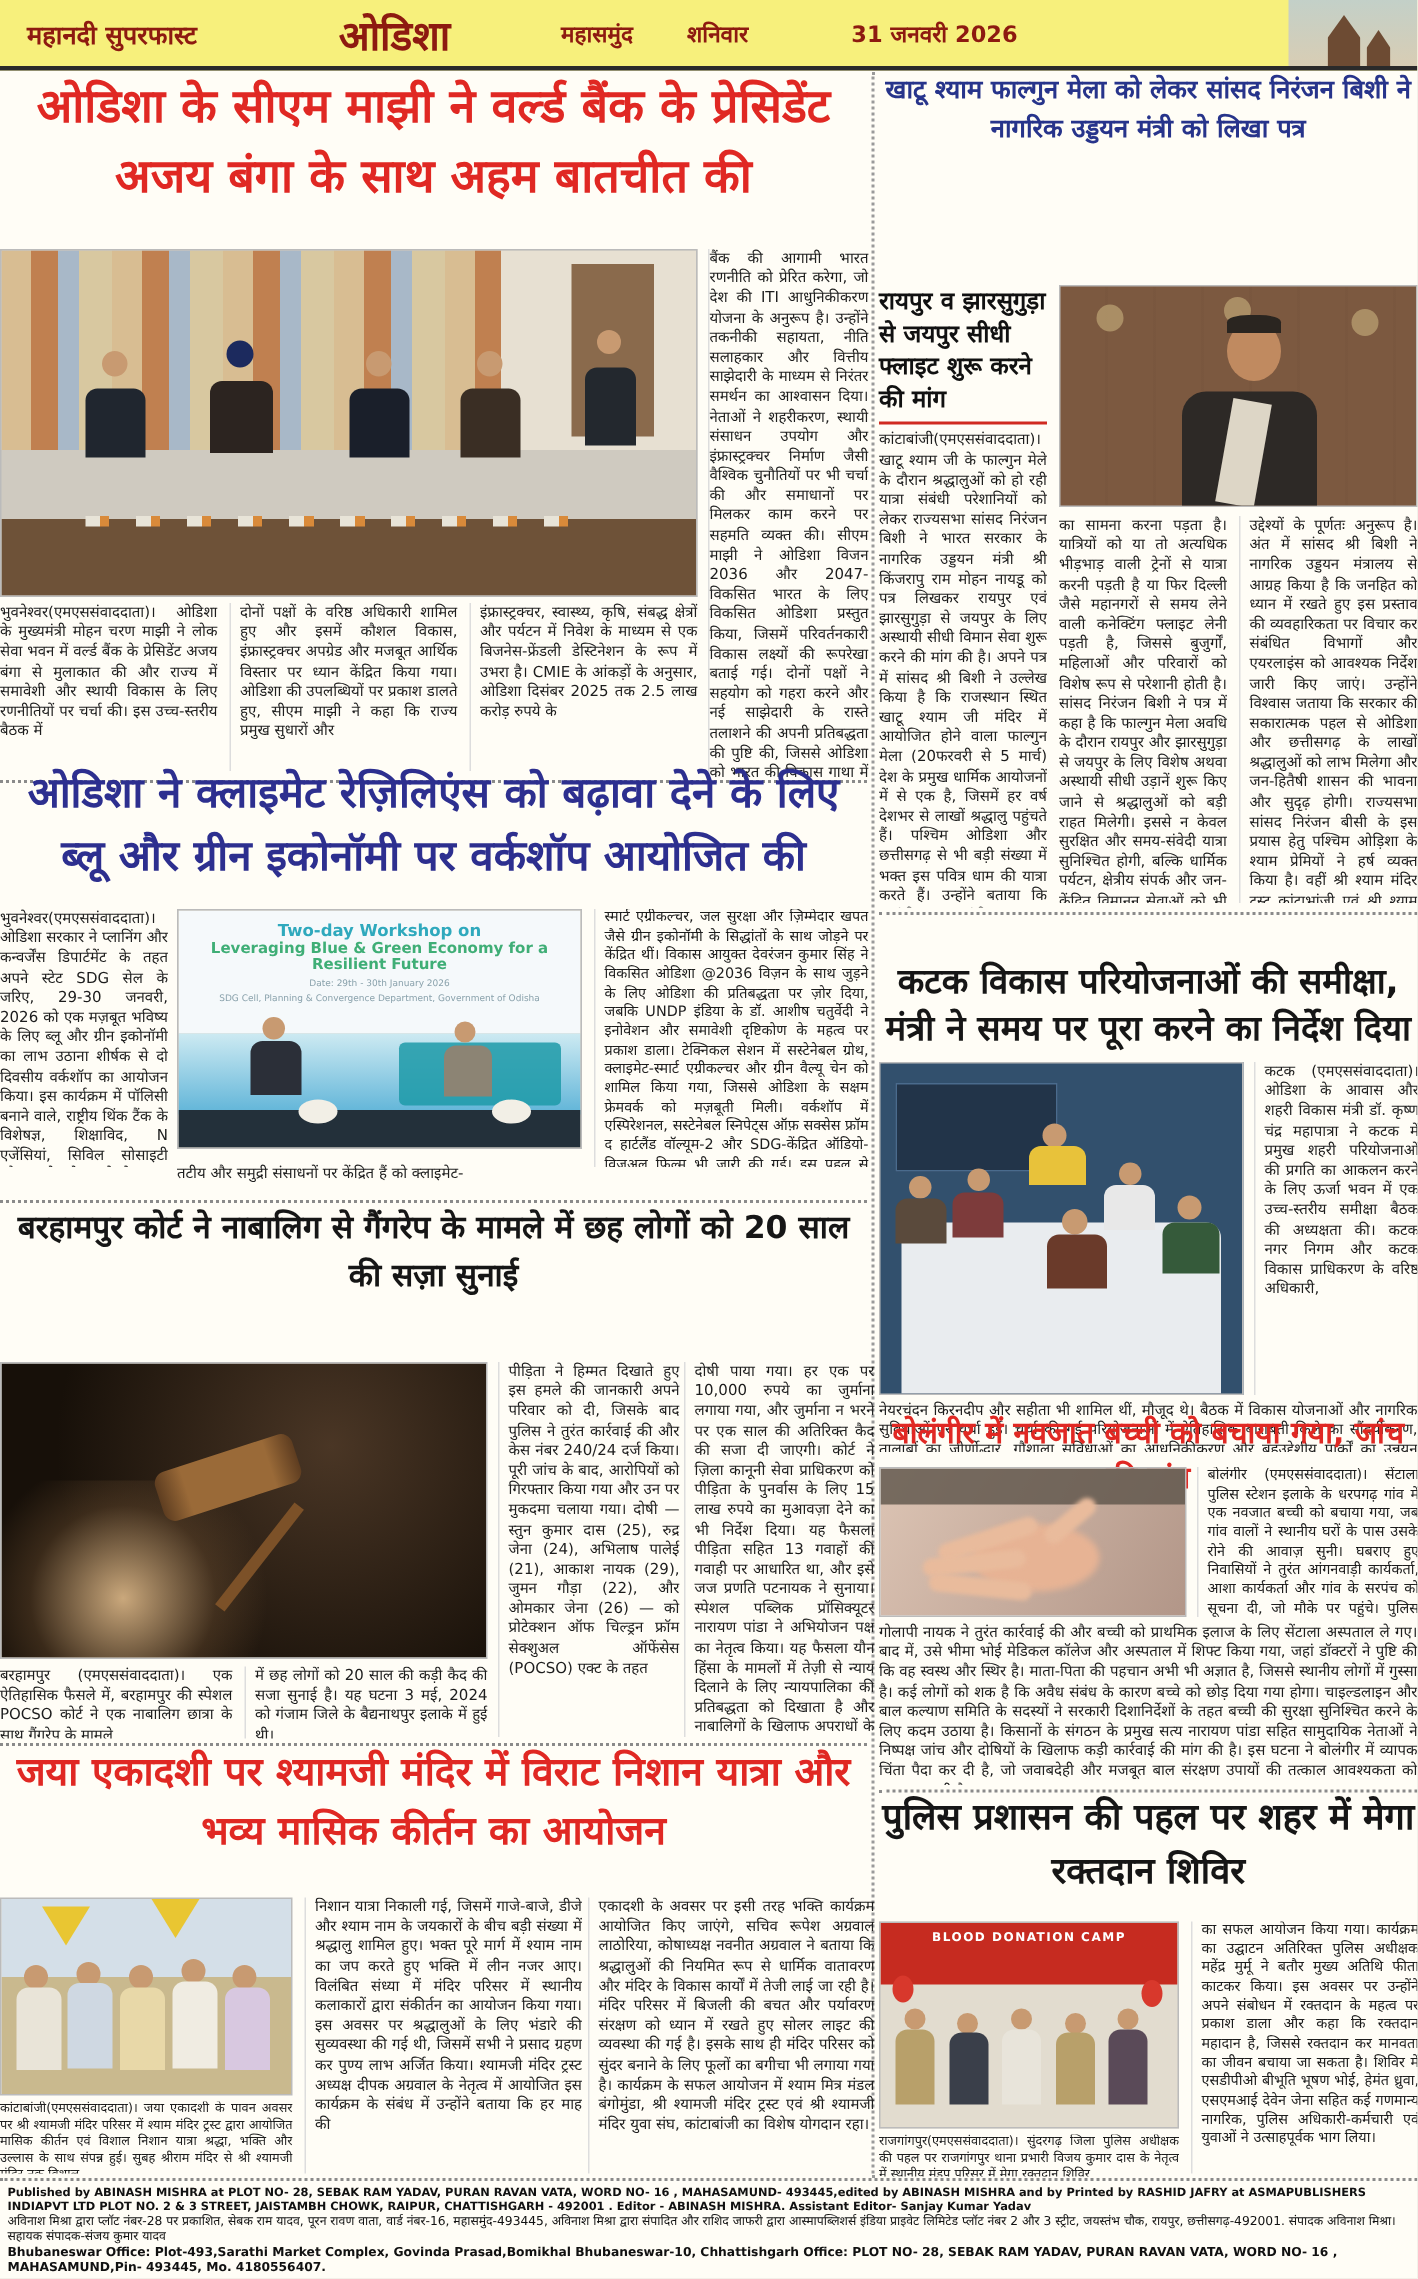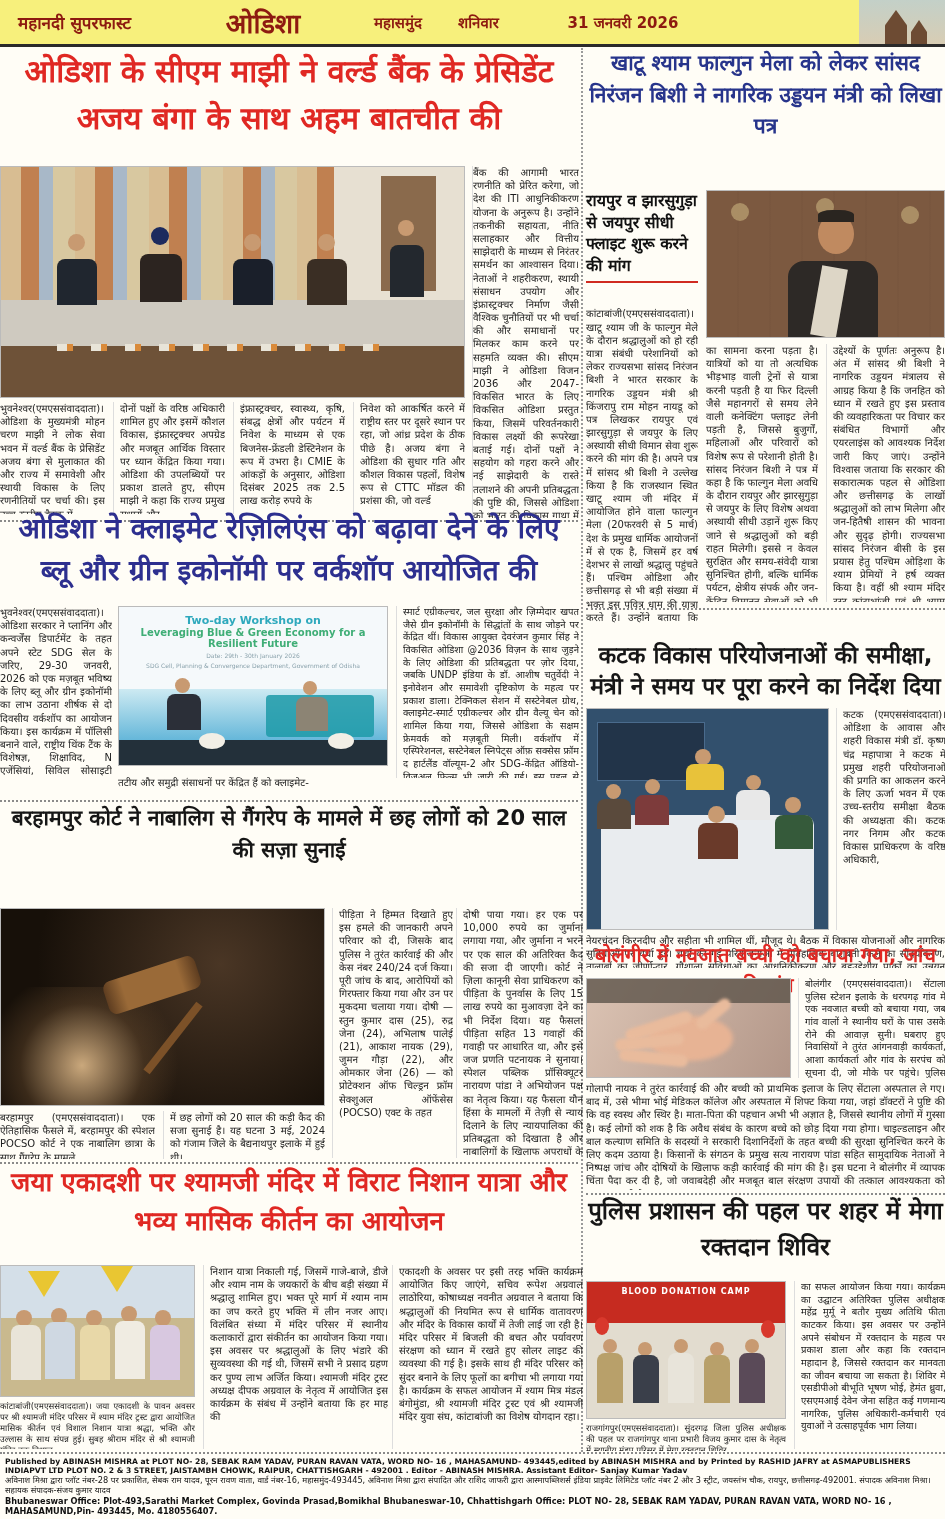--- a/index.html
+++ b/index.html
@@ -20,21 +20,21 @@
   #temple .tw2{left:52px;width:16px;height:24px;clip-path:polygon(50% 0,100% 50%,100% 100%,0 100%,0 50%);}
 
   .article{position:absolute;}
   .hl{font-weight:bold;text-align:center;line-height:1.5;}
   .hl-red{color:#e02823;}
   .hl-blue{color:#27348b;}
   .hl-navy{color:#2d2f8f;}
   .hl-black{color:#161616;}
   .body-txt{font-size:10px;line-height:1.32;text-align:justify;color:#1d1d1d;overflow:hidden;}
   .small-txt{font-size:8.5px;line-height:1.3;text-align:justify;color:#1d1d1d;overflow:hidden;}
-  .subhead{font-size:16px;font-weight:bold;color:#111;line-height:1.35;border-bottom:2px solid #d02a20;padding-bottom:5px;margin-bottom:24px;}
+  .subhead{font-size:16px;font-weight:bold;color:#111;line-height:1.35;border-bottom:2px solid #d02a20;padding-bottom:5px;margin-bottom:4px;}
   .sep{position:absolute;border-top:2px dotted #8a8a8a;}
   #vdivider{position:absolute;left:581px;top:48px;height:1404px;border-left:2px dotted #9a9a9a;}
   .vr{border-left:1px solid #ddd;}
 
   .ph{position:absolute;overflow:hidden;background:#cfcac0;border:1px solid #bbb;box-sizing:border-box;}
   .head{position:absolute;border-radius:50%;background:#c89a71;}
   .torso{position:absolute;border-radius:8px 8px 0 0;}
 
   
   #wb-photo .tapestry{position:absolute;left:0;top:0;width:72%;height:58%;
@@ -133,27 +133,26 @@
         <div class="head" style="left:68.5%;top:29%;width:17px;height:17px;"></div>
       <div class="torso" style="left:84%;top:34%;width:34px;height:52px;background:#23282e;"></div>
         <div class="head" style="left:85.8%;top:23%;width:16px;height:16px;"></div>
       <div class="flowers"></div>
     </div>
     <div style="position:absolute;left:472px;top:118px;width:106px;height:352px;" class="body-txt vr">बैंक की आगामी भारत रणनीति को प्रेरित करेगा, जो देश की ITI आधुनिकीकरण योजना के अनुरूप है। उन्होंने तकनीकी सहायता, नीति सलाहकार और वित्तीय साझेदारी के माध्यम से निरंतर समर्थन का आश्वासन दिया। नेताओं ने शहरीकरण, स्थायी संसाधन उपयोग और इंफ्रास्ट्रक्चर निर्माण जैसी वैश्विक चुनौतियों पर भी चर्चा की और समाधानों पर मिलकर काम करने पर सहमति व्यक्त की। सीएम माझी ने ओडिशा विजन 2036 और 2047- विकसित भारत के लिए विकसित ओडिशा प्रस्तुत किया, जिसमें परिवर्तनकारी विकास लक्ष्यों की रूपरेखा बताई गई। दोनों पक्षों ने सहयोग को गहरा करने और नई साझेदारी के रास्ते तलाशने की अपनी प्रतिबद्धता की पुष्टि की, जिससे ओडिशा को भारत की विकास गाथा में एक प्रमुख खिलाड़ी के रूप में स्थापित किया जा सके।</div>
     <div style="position:absolute;left:0;top:354px;width:465px;height:112px;display:flex;gap:8px;">
       <div class="body-txt" style="flex:1;">भुवनेश्वर(एमएससंवाददाता)। ओडिशा के मुख्यमंत्री मोहन चरण माझी ने लोक सेवा भवन में वर्ल्ड बैंक के प्रेसिडेंट अजय बंगा से मुलाकात की और राज्य में समावेशी और स्थायी विकास के लिए रणनीतियों पर चर्चा की। इस उच्च-स्तरीय बैठक में</div>
       <div class="body-txt vr" style="flex:1;padding-left:6px;">दोनों पक्षों के वरिष्ठ अधिकारी शामिल हुए और इसमें कौशल विकास, इंफ्रास्ट्रक्चर अपग्रेड और मजबूत आर्थिक विस्तार पर ध्यान केंद्रित किया गया। ओडिशा की उपलब्धियों पर प्रकाश डालते हुए, सीएम माझी ने कहा कि राज्य प्रमुख सुधारों और</div>
       <div class="body-txt vr" style="flex:1;padding-left:6px;">इंफ्रास्ट्रक्चर, स्वास्थ्य, कृषि, संबद्ध क्षेत्रों और पर्यटन में निवेश के माध्यम से एक बिजनेस-फ्रेंडली डेस्टिनेशन के रूप में उभरा है। CMIE के आंकड़ों के अनुसार, ओडिशा दिसंबर 2025 तक 2.5 लाख करोड़ रुपये के</div>
-      <div class="body-txt vr" style="flex:1;padding-left:6px;">निवेश को आकर्षित करने में राष्ट्रीय स्तर पर दूसरे स्थान पर रहा, जो आंध्र प्रदेश के ठीक पीछे है। अजय बंगा ने ओडिशा की सुधार गति और कौशल विकास पहलों, विशेष रूप से CTTC मॉडल की प्रशंसा की, जो वर्ल्ड</div>
     </div>
   </div>
   <div class="sep" style="left:0;top:520px;width:578px;"></div>
 
   <div class="article" style="left:586px;top:48px;width:359px;height:556px;">
-    <div class="hl hl-blue" style="font-size:21px;">खाटू श्याम फाल्गुन मेला को लेकर सांसद निरंजन बिशी ने नागरिक उड्डयन मंत्री को लिखा पत्र</div>
+    <div class="hl hl-blue" style="font-size:17px;">खाटू श्याम फाल्गुन मेला को लेकर सांसद निरंजन बिशी ने नागरिक उड्डयन मंत्री को लिखा पत्र</div>
     <div style="position:absolute;left:0;top:142px;width:112px;height:412px;">
       <div class="subhead">रायपुर व झारसुगुड़ा से जयपुर सीधी फ्लाइट शुरू करने की मांग</div>
       <div class="body-txt" style="height:318px;">कांटाबांजी(एमएससंवाददाता)। खाटू श्याम जी के फाल्गुन मेले के दौरान श्रद्धालुओं को हो रही यात्रा संबंधी परेशानियों को लेकर राज्यसभा सांसद निरंजन बिशी ने भारत सरकार के नागरिक उड्डयन मंत्री श्री किंजरापु राम मोहन नायडू को पत्र लिखकर रायपुर एवं झारसुगुड़ा से जयपुर के लिए अस्थायी सीधी विमान सेवा शुरू करने की मांग की है। अपने पत्र में सांसद श्री बिशी ने उल्लेख किया है कि राजस्थान स्थित खाटू श्याम जी मंदिर में आयोजित होने वाला फाल्गुन मेला (20फरवरी से 5 मार्च) देश के प्रमुख धार्मिक आयोजनों में से एक है, जिसमें हर वर्ष देशभर से लाखों श्रद्धालु पहुंचते हैं। पश्चिम ओडिशा और छत्तीसगढ़ से भी बड़ी संख्या में भक्त इस पवित्र धाम की यात्रा करते हैं। उन्होंने बताया कि बलांगीर, कालाहांडी, नुआपड़ा, संबलपुर, झारसुगुड़ा सहित पश्चिम ओडिशा के जिलों और छत्तीसगढ़ के सीमावर्ती क्षेत्रों के श्रद्धालुओं को जयपुर के लिए सीधी हवाई कनेक्टिविटी नहीं होने के कारण भारी कठिनाइयों</div>
     </div>
     <div class="ph" id="nb-photo" style="left:120px;top:142px;width:239px;height:148px;">
       <div class="deco" style="left:10%;top:8%;"></div>
         <div class="deco" style="left:46%;top:5%;"></div>
         <div class="deco" style="left:82%;top:10%;"></div>
       <div class="torso" style="left:34%;top:48%;width:90px;height:80px;background:#2d2926;border-radius:16px 16px 0 0;"></div>
       <div style="position:absolute;left:46%;top:52%;width:26px;height:70px;background:#ddd6c6;transform:rotate(10deg);"></div>

